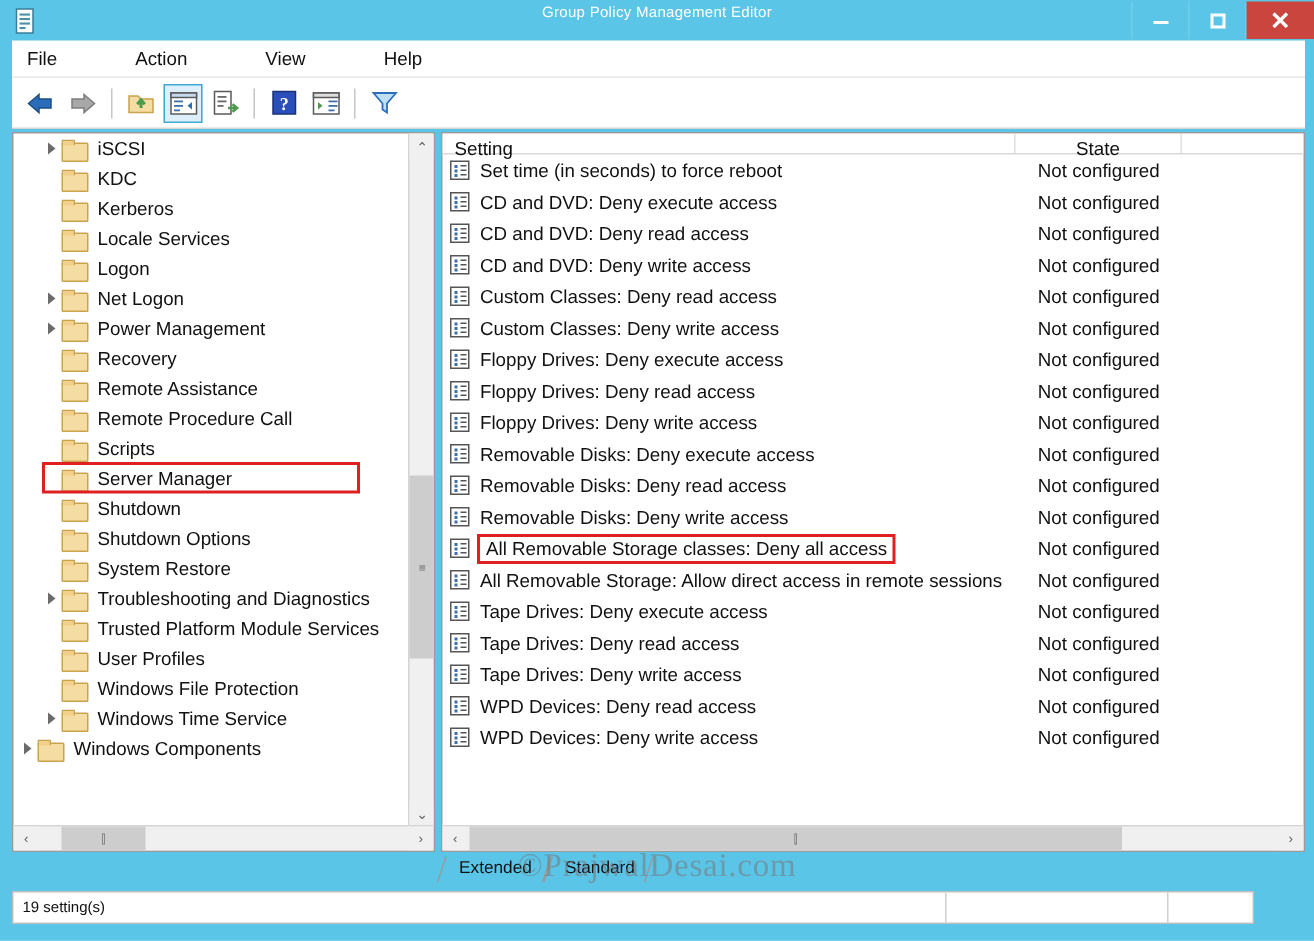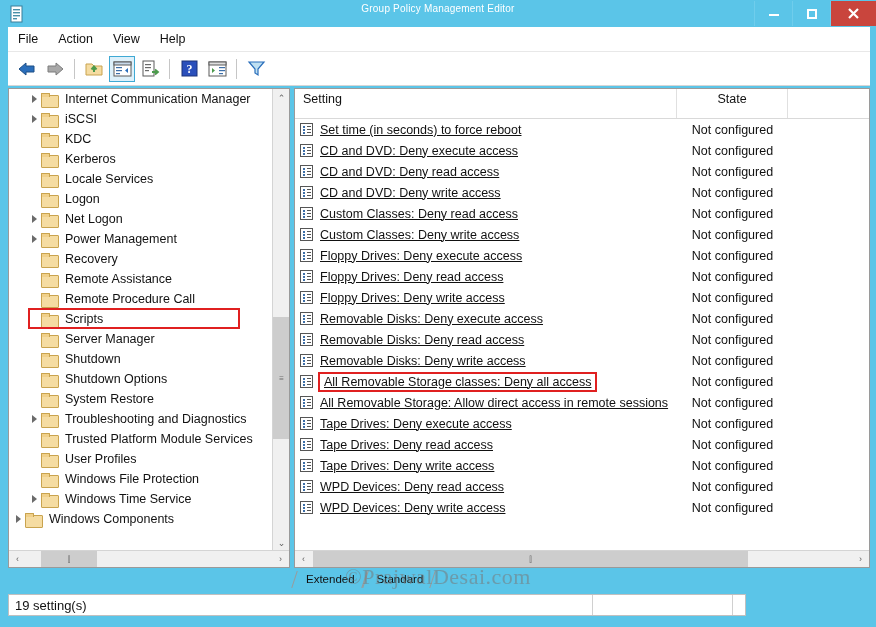--- a/index.html
+++ b/index.html
@@ -42,20 +42,21 @@
     border-left: 1px solid #6fcdec;
   }
   .win-btn.close { background: #c9453d; width: 46px; font-size: 15px; }
 
   
   .menubar {
     position: absolute; left: 8px; top: 27px; width: 862px; height: 25px;
     background: #ffffff;
     display: flex; align-items: center;
     border-bottom: 1px solid #e8e8e8;
+    gap: 32px;
   }
   .menu-item {
     padding: 3px 10px; font-size: 12.5px; color: #111;
   }
 
   
   .toolbar {
     position: absolute; left: 8px; top: 52px; width: 862px; height: 34px;
     background: #ffffff;
     display: flex; align-items: center; gap: 2px; padding-left: 6px;
@@ -148,21 +149,21 @@
     display: flex; align-items: center; justify-content: center;
   }
 
   
   .list-panel {
     position: absolute; left: 294px; top: 88px; width: 576px; height: 480px;
     background: #ffffff; border: 1px solid #9a9a9a;
     overflow: hidden;
   }
   .list-header {
-    display: flex; height: 30px; background: #ffffff;
+    display: flex; height: 14px; background: #ffffff;
     border-bottom: 1px solid #d9d9d9;
     font-size: 12.5px; color: #111;
   }
   .hcell { padding: 3px 8px; border-right: 1px solid #e0e0e0; }
   .hcell.setting { width: 382px; }
   .hcell.state { width: 111px; text-align: center; }
   .hcell.rest { flex: 1; border-right: none; }
   .list-body { height: 423px; overflow: hidden; }
   .list-row {
     display: flex; height: 21px; align-items: center;
@@ -180,21 +181,21 @@
     box-shadow: 0 3px 0 #3d6fa8, 0 6px 0 #3d6fa8;
   }
   .setting-icon:after {
     content: ''; position: absolute; left: 6px; top: 2px;
     width: 4px; height: 1px; background: #555;
     box-shadow: 0 3px 0 #555, 0 6px 0 #555;
   }
   .row-setting.boxed .txt {
     border: 2px solid #e02020; padding: 0 4px; line-height: 16px;
   }
-  .txt { padding: 0 2px; text-decoration: underline; }
+  .txt { padding: 0 2px; }
 
   
   .tabs {
     position: absolute; left: 294px; top: 571px; height: 20px;
     display: flex; align-items: flex-start; font-size: 11.5px;
   }
   .tab {
     position: relative; padding: 2px 10px 12px 12px; color: #111;
     border-bottom: 1px solid #9a9a9a;
   }
@@ -204,24 +205,24 @@
     transform: skewX(-18deg);
   }
   .tab:before {
     content: ''; position: absolute; left: 0; top: 0;
     width: 1px; height: 17px; background: #9a9a9a;
     transform: skewX(-18deg);
   }
 
   
   .statusbar {
-    position: absolute; left: 8px; top: 594px; width: 738px; height: 22px;
+    position: absolute; left: 8px; top: 594px; width: 828px; height: 22px;
     background: #ffffff; border: 1px solid #c0c0c0;
     display: flex; align-items: center;
-    font-size: 13px; color: #111;
+    font-size: 10px; color: #111;
   }
   .sb-cell { padding: 0 6px; height: 100%; display: flex; align-items: center; }
   .sb-cell.a { width: 622px; border-right: 1px solid #d0d0d0; }
   .sb-cell.b { width: 148px; border-right: 1px solid #d0d0d0; }
   .sb-cell.c { flex: 1; }
 
   .watermark {
     position: absolute; left: 0; top: 564px; width: 876px;
     text-align: center;
     font-family: "Liberation Serif", serif;
@@ -340,27 +341,20 @@
   </div>
 
   <div class="tree-panel">
     <div class="tree-scrollport">
       <div id="tree-rows">
           <div class="tree-row" style="padding-left: 18px;">
             <span class="tw">
               <span class="arrow"></span>
             </span>
             <span class="folder"></span>
-            <span class="lbl">Internet Communication Manager</span>
-          </div>
-          <div class="tree-row" style="padding-left: 18px;">
-            <span class="tw">
-              <span class="arrow"></span>
-            </span>
-            <span class="folder"></span>
             <span class="lbl">iSCSI</span>
           </div>
           <div class="tree-row" style="padding-left: 18px;">
             <span class="tw"></span>
             <span class="folder"></span>
             <span class="lbl">KDC</span>
           </div>
           <div class="tree-row" style="padding-left: 18px;">
             <span class="tw"></span>
             <span class="folder"></span>

